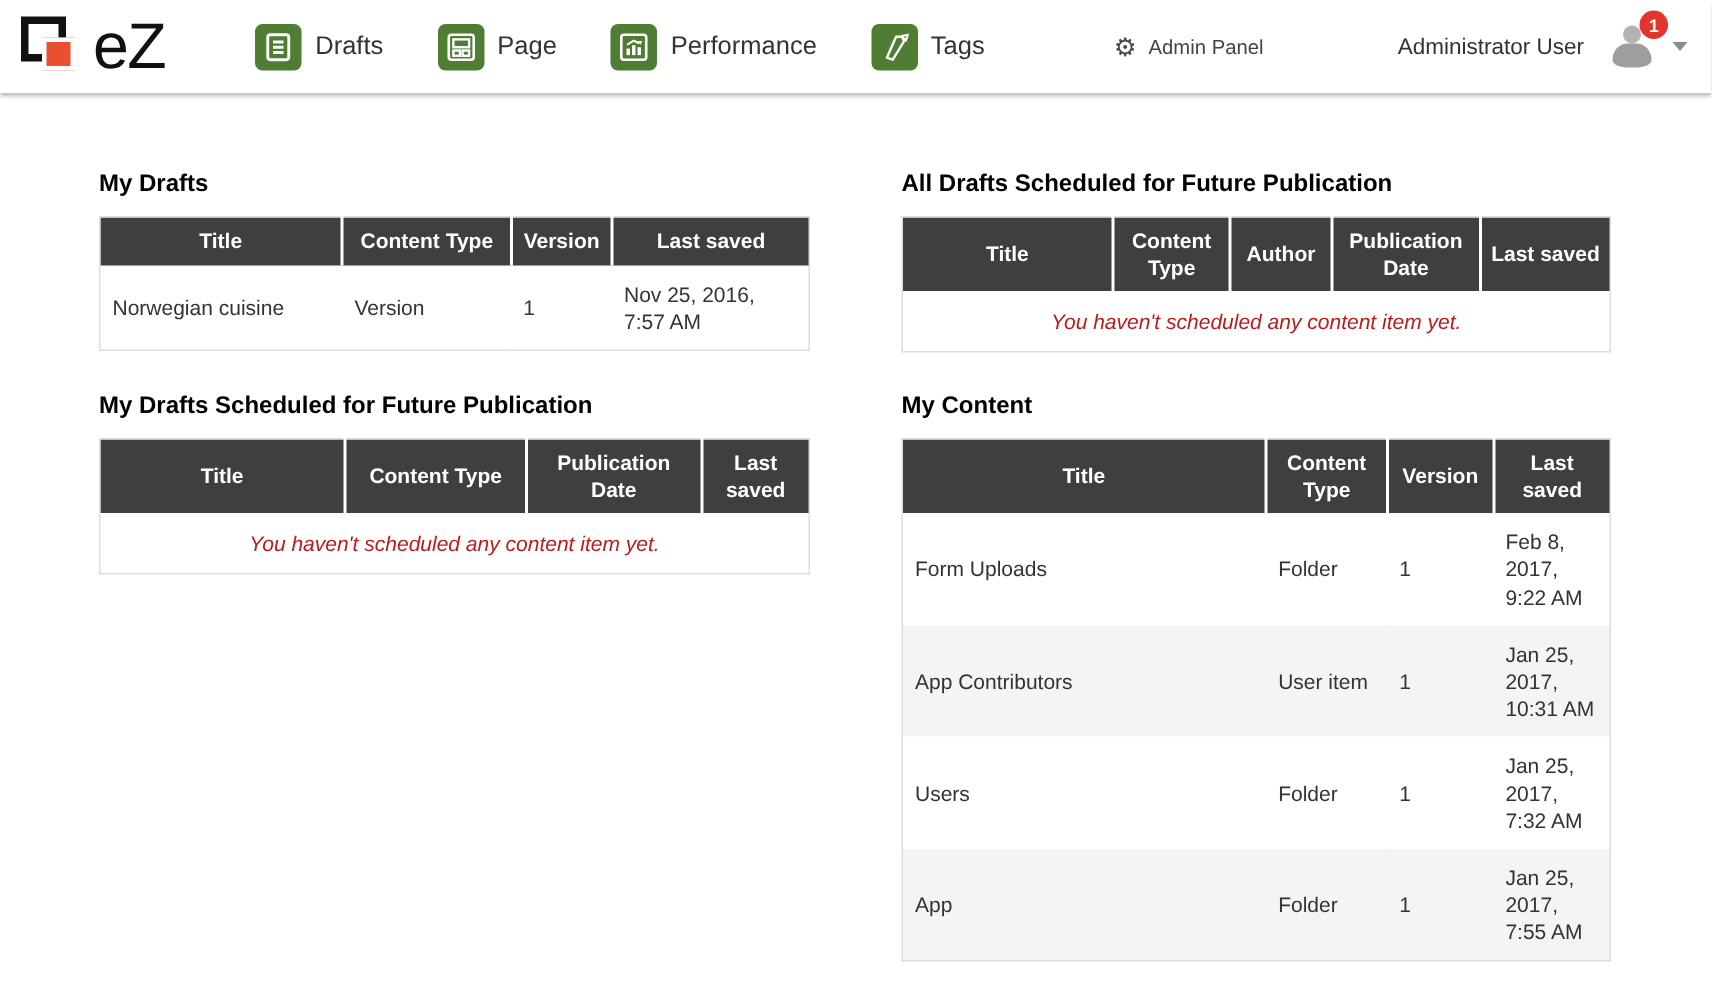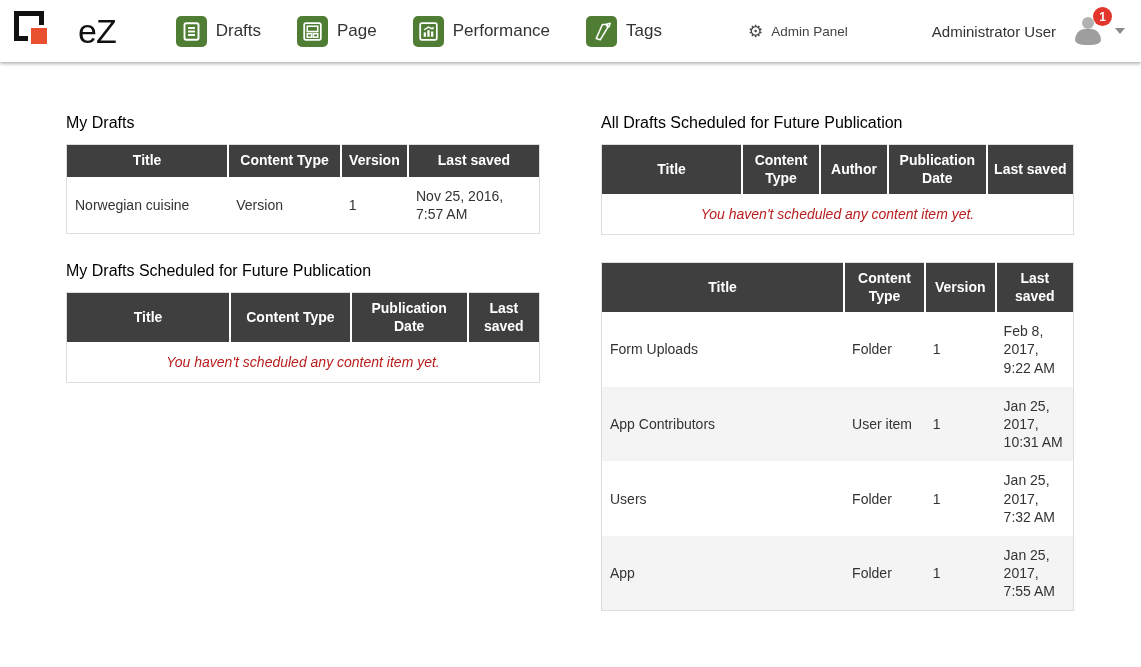--- a/index.html
+++ b/index.html
@@ -28,21 +28,21 @@
     position: absolute; left: 0; top: 2px;
     width: 30px; height: 30px;
     border: 5px solid #111;
   }
   .logo-orange {
     position: absolute; left: 14px; top: 16px;
     width: 22px; height: 22px;
     background: #e8502f;
     border: 3px solid #fff;
   }
-  .logo-text { font-size: 34px; color: #111; letter-spacing: -1px; margin-left: 18px; }
+  .logo-text { font-size: 43px; color: #111; letter-spacing: -1px; margin-left: 2px; }
 
   .nav-item {
     display: flex; align-items: center;
     margin-left: 36px;
     cursor: pointer;
   }
   .nav-item:first-of-type { margin-left: 20px; }
   .nav-icon {
     width: 31px; height: 31px;
     background: #4e7d33;
@@ -115,21 +115,21 @@
   .create-plus { font-size: 17px; font-weight: bold; line-height: 0.8; }
 
   .sections {
     margin-top: 26px;
     display: grid;
     grid-template-columns: 474px 473px;
     column-gap: 61px;
     row-gap: 27px;
     align-items: start;
   }
-  .section-title { font-size: 16px; font-weight: normal; color: #000; margin-bottom: 12px; }
+  .section-title { font-size: 16px; font-weight: bold; color: #000; margin-bottom: 12px; }
 
   table {
     width: 100%;
     border-collapse: collapse;
     table-layout: fixed;
     font-size: 14px;
     color: #333;
     border: 1px solid #ddd;
   }
   thead th {
@@ -314,20 +314,21 @@
         </thead>
         <tbody>
           <tr class="empty-msg">
             <td colspan="4">You haven't scheduled any content item yet.</td>
           </tr>
         </tbody>
       </table>
     </section>
 
     <section>
+      <h2 class="section-title">My Content</h2>
       <table class="striped">
         <colgroup>
             <col style="width:51.4%">
             <col style="width:17.1%">
             <col style="width:15%">
             <col style="width:16.5%">
           </colgroup>
         <thead>
           <tr>
             <th>Title</th>

